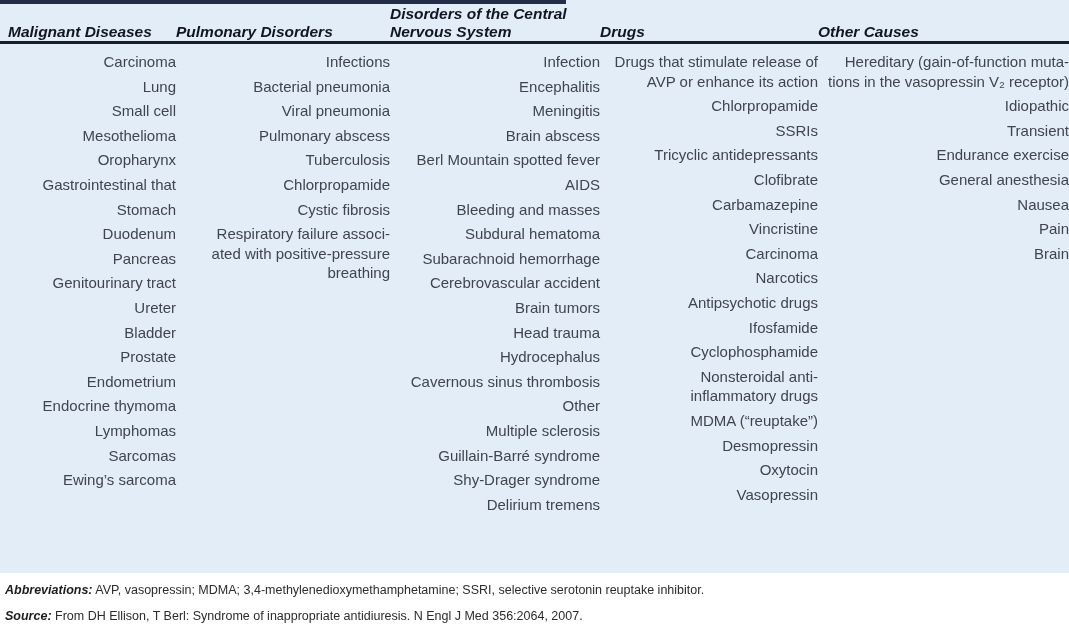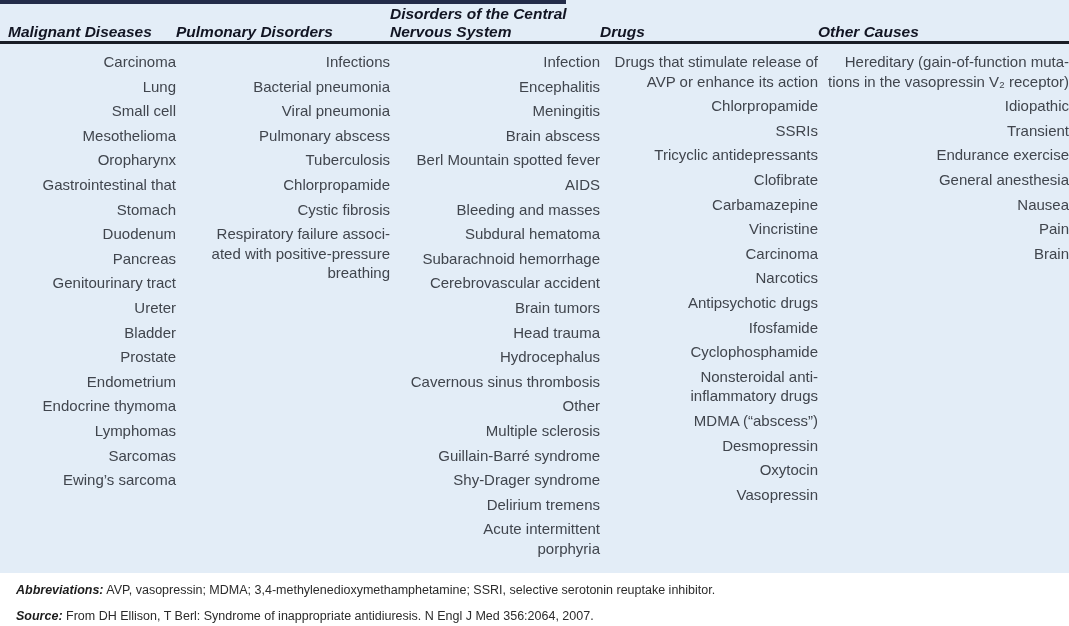--- a/index.html
+++ b/index.html
@@ -51,21 +51,21 @@
   }
   li.cell{
     font-size:15px;
     line-height:19.6px;
     color:#40454d;
     margin:0 0 5px 0;
     white-space:pre-line;
   }
   li.cell.ind{padding-left:16px;}
   .footnotes{
-    padding:9px 8px 0 16px;
+    padding:9px 8px 0 5px;
     background:#ffffff;
   }
   .footnotes p{
     margin:0 0 9px 0;
     font-size:12.5px;
     line-height:17px;
     color:#2b2b2b;
   }
   .fn-label{font-weight:bold;font-style:italic;color:#1c1c1c;}
 </style>
@@ -129,40 +129,38 @@
         <li class="cell ind">Cerebrovascular accident</li>
         <li class="cell ind">Brain tumors</li>
         <li class="cell ind">Head trauma</li>
         <li class="cell ind">Hydrocephalus</li>
         <li class="cell ind">Cavernous sinus thrombosis</li>
         <li class="cell">Other</li>
         <li class="cell ind">Multiple sclerosis</li>
         <li class="cell ind">Guillain-Barré syndrome</li>
         <li class="cell ind">Shy-Drager syndrome</li>
         <li class="cell ind">Delirium tremens</li>
-        <li class="cell ind">Acute intermittent
-porphyria</li>
       </ul>
       <ul class="col-list">
         <li class="cell">Drugs that stimulate release of
 AVP or enhance its action</li>
         <li class="cell">Chlorpropamide</li>
         <li class="cell">SSRIs</li>
         <li class="cell">Tricyclic antidepressants</li>
         <li class="cell">Clofibrate</li>
         <li class="cell">Carbamazepine</li>
         <li class="cell">Vincristine</li>
         <li class="cell">Carcinoma</li>
         <li class="cell">Narcotics</li>
         <li class="cell">Antipsychotic drugs</li>
         <li class="cell">Ifosfamide</li>
         <li class="cell">Cyclophosphamide</li>
         <li class="cell">Nonsteroidal anti-
 inflammatory drugs</li>
-        <li class="cell">MDMA (“abscess”)</li>
+        <li class="cell">MDMA (“reuptake”)</li>
         <li class="cell">Desmopressin</li>
         <li class="cell">Oxytocin</li>
         <li class="cell">Vasopressin</li>
       </ul>
       <ul class="col-list">
         <li class="cell">Hereditary (gain-of-function muta-
 tions in the vasopressin V₂ receptor)</li>
         <li class="cell">Idiopathic</li>
         <li class="cell">Transient</li>
         <li class="cell">Endurance exercise</li>

